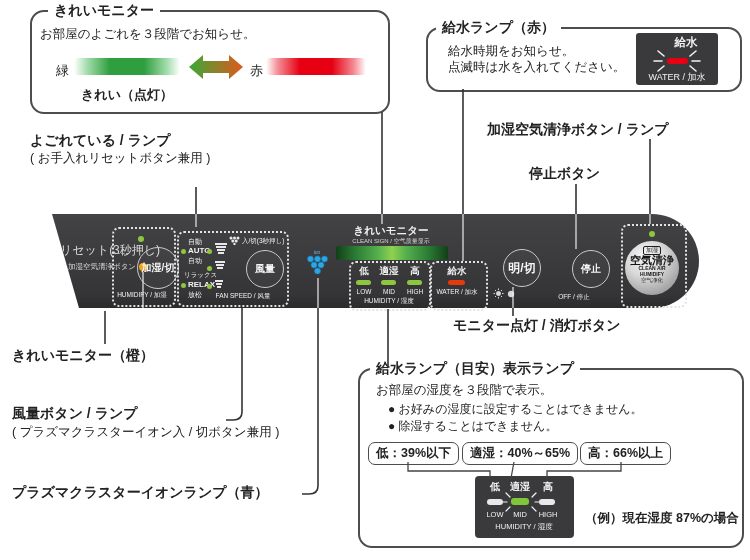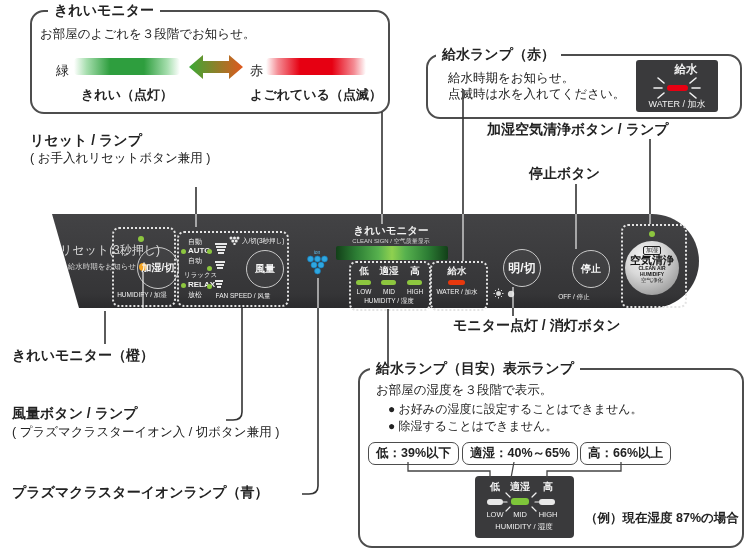--- a/index.html
+++ b/index.html
@@ -64,57 +64,56 @@
         <linearGradient id="arrowGrad" x1="0" y1="0" x2="1" y2="0">
           <stop offset="0" stop-color="#3aa935"></stop>
             <stop offset="1" stop-color="#e0581e"></stop>
         </linearGradient>
       </defs>
       <polygon points="1,13 15,1 15,7 41,7 41,1 55,13 41,25 41,19 15,19 15,25" fill="url(#arrowGrad)"></polygon>
     </svg>
     <div class="abs" style="left:218px;top:50px;font-size:13px;">赤</div>
     <div class="softred" style="left:234px;top:46px;width:100px;"></div>
     <div class="abs cx" style="left:95px;top:74px;font-size:13px;font-weight:600;">きれい（点灯）</div>
-    <div class="abs cx" style="left:284px;top:74px;font-size:13px;font-weight:600;">よごれている（点滅）</div>
-  </div>
-
-  <div class="obox" style="left:426px;top:27px;width:312px;height:61px;margin-top:27px;">
+  </div>
+
+  <div class="obox" style="left:426px;top:27px;width:312px;height:61px;">
     <span class="legend" style="left:8px;">給水ランプ（赤）</span>
     <div class="abs lbl2" style="left:20px;top:14px;">給水時期をお知らせ。</div>
     <div class="abs lbl2" style="left:20px;top:30px;">点滅時は水を入れてください。</div>
     <div class="abs" style="left:208px;top:4px;width:82px;height:52px;background:#3a3a3c;border-radius:3px;">
       <div class="abs cx" style="left:50px;top:2px;font-size:11.5px;font-weight:bold;color:#f2f2f2;">給水</div>
       <div class="pill" style="left:31px;top:25px;width:21px;height:6px;background:#e60012;"></div>
       <svg class="abs" style="left:8px;top:14px;" width="66" height="28">
         <g stroke="#f2f2f2" stroke-width="1.6" stroke-linecap="round">
           <path d="M14,4 L20,9"></path>
             <path d="M10,14 L18,14"></path>
             <path d="M14,24 L20,19"></path>
           <path d="M52,4 L46,9"></path>
             <path d="M56,14 L48,14"></path>
             <path d="M52,24 L46,19"></path>
         </g>
       </svg>
       <div class="abs cx" style="left:41px;top:38px;font-size:9px;color:#f2f2f2;">WATER / 加水</div>
     </div>
   </div>
 
-  <div class="abs lbl" style="left:30px;top:132px;">リセット / ランプ</div>
+  <div class="abs lbl" style="left:30px;top:132px;">よごれている / ランプ</div>
   <div class="abs lbl2" style="left:30px;top:150px;">( お手入れリセットボタン兼用 )</div>
   <div class="abs lbl" style="left:487px;top:121px;">加湿空気清浄ボタン / ランプ</div>
   <div class="abs lbl" style="left:529px;top:165px;">停止ボタン</div>
   <div class="abs lbl" style="left:453px;top:317px;">モニター点灯 / 消灯ボタン</div>
   <div class="abs lbl" style="left:12px;top:347px;">きれいモニター（橙）</div>
   <div class="abs lbl" style="left:12px;top:405px;">風量ボタン / ランプ</div>
   <div class="abs lbl2" style="left:12px;top:424px;">( プラズマクラスターイオン入 / 切ボタン兼用 )</div>
   <div class="abs lbl" style="left:12px;top:484px;">プラズマクラスターイオンランプ（青）</div>
 
   <div class="ptx2 nw" style="left:60px;top:242px;width:70px;text-align:right;font-size:12px;">リセット(3秒押し)</div>
   <div class="abs" style="left:112px;top:253px;width:17px;border-top:1px dashed #b5b5b5;"></div>
-  <div class="ptx2 nw" style="left:50px;top:262px;width:86px;text-align:right;font-size:7.5px;">給水時期をお知らせ</div>
+  <div class="ptx2 nw" style="left:50px;top:262px;width:86px;text-align:right;font-size:7.5px;">加湿空気清浄ボタン</div>
   <div class="abs" style="left:139px;top:263px;width:8px;height:8px;border-radius:50%;background:#f5a21b;"></div>
 
   <div class="dotted" style="left:112px;top:227px;width:60px;height:76px;"></div>
   <div class="led" style="left:138px;top:236px;width:6px;height:6px;"></div>
   <div class="pbtn" style="left:121px;top:247px;width:40px;height:40px;font-size:10px;">加湿/切</div>
   <div class="ptx cx" style="left:142px;top:291px;font-size:6.5px;">HUMIDIFY / 加湿</div>
 
   <div class="dotted" style="left:177px;top:231px;width:108px;height:72px;"></div>
   <div class="ptx" style="left:188px;top:237px;font-size:7px;">自動</div>
   <div class="led" style="left:181px;top:249px;width:5px;height:5px;"></div>

